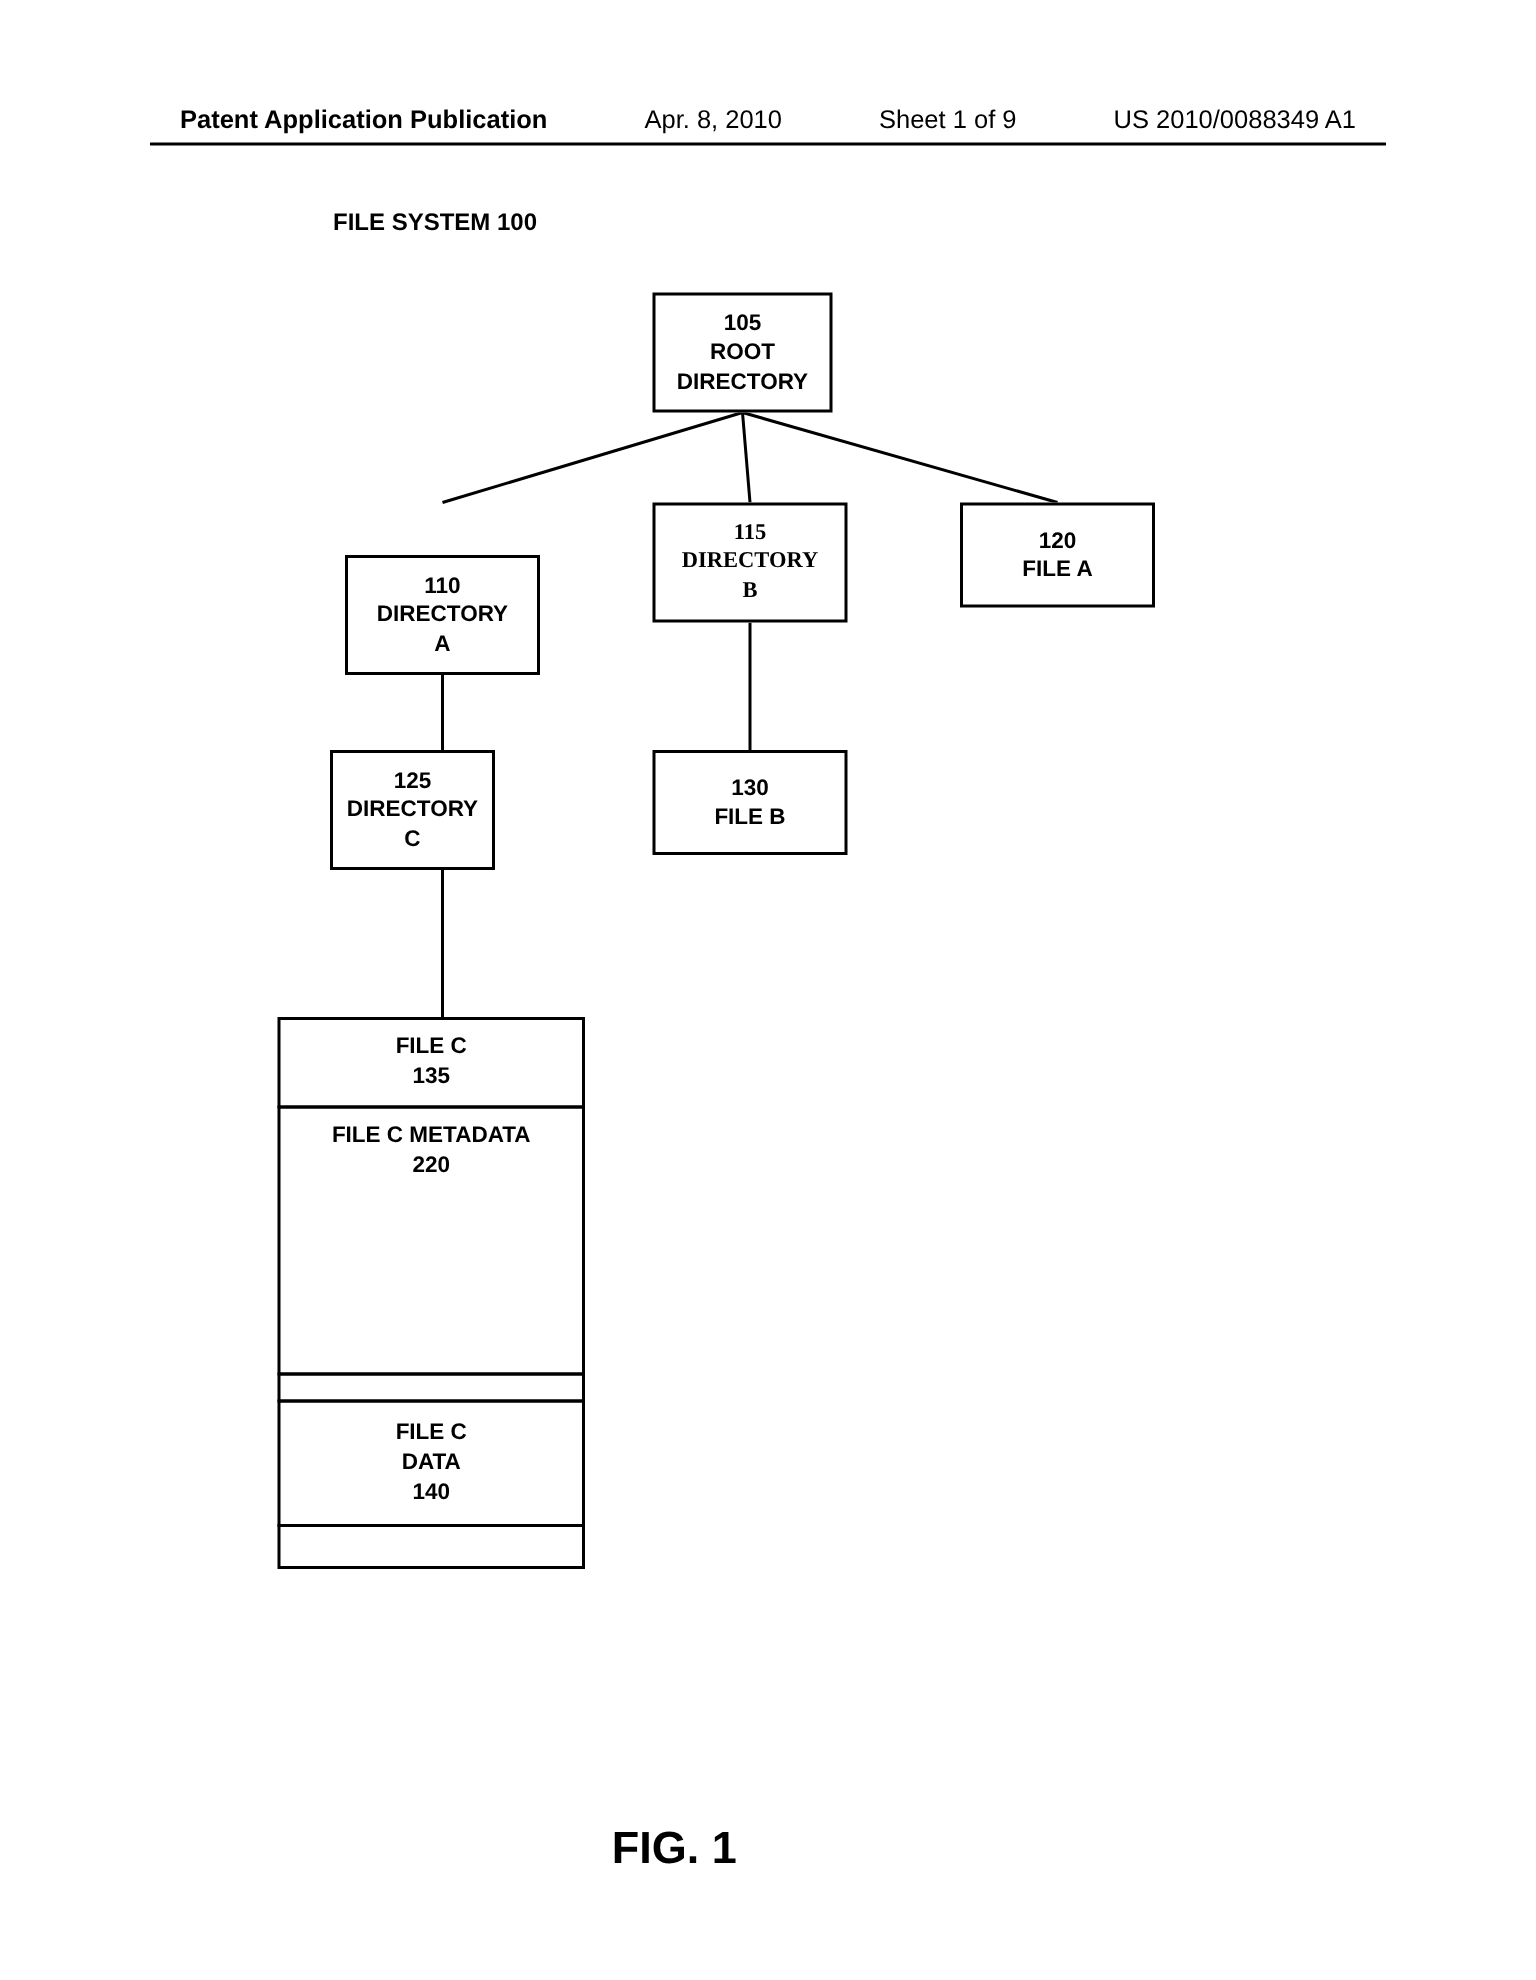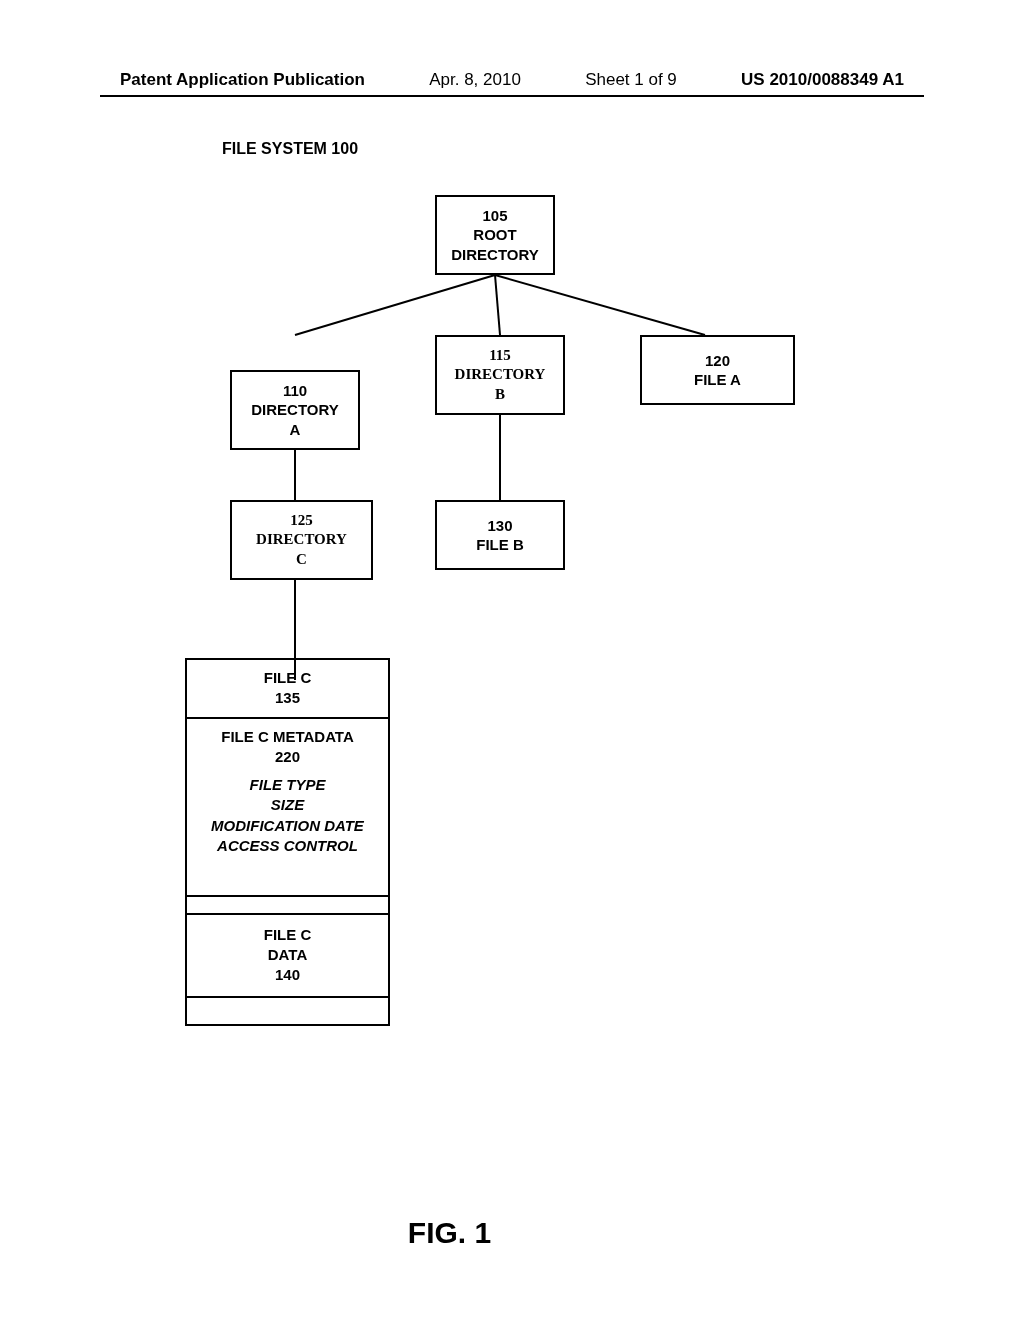--- a/index.html
+++ b/index.html
@@ -16,21 +16,21 @@
     top: 70px;
     left: 0;
     width: 1024px;
     display: flex;
     justify-content: space-between;
     padding: 0 120px;
     font-size: 17px;
     gap: 40px;
   }
   .header .left { font-weight: bold; }
-  .header .right { font-weight: bold; }
+  .header .right { font-weight: normal; }
   .hr {
     position: absolute;
     top: 95px;
     left: 100px;
     width: 824px;
     height: 2px;
     background: #000;
   }
   .fs-title {
     position: absolute;
@@ -52,30 +52,30 @@
     background: #fff;
   }
   .box span { display: block; }
 
   
   #root-box { left: 435px; top: 195px; width: 120px; height: 80px; }
 
   
   #dir-a-box { left: 230px; top: 335px; width: 130px; height: 80px; margin-top: 35px; }
   #dir-b-box { left: 435px; top: 335px; width: 130px; height: 80px; font-family: Liberation Serif, serif; }
-  #file-a-box { left: 640px; top: 335px; width: 155px; height: 70px; }
+  #file-a-box { left: 640px; top: 335px; width: 130px; height: 70px; }
 
   
-  #dir-c-box { left: 230px; top: 500px; width: 143px; height: 80px; font-family: Liberation Serif, serif; }
+  #dir-c-box { left: 220px; top: 500px; width: 110px; height: 80px; }
   #file-b-box { left: 435px; top: 500px; width: 130px; height: 70px; }
 
   
   .filec-container {
     position: absolute;
-    left: 185px; top: 660px;
+    left: 185px; top: 680px;
     width: 205px;
   }
   .filec-section {
     border: 2px solid #000;
     text-align: center;
     font-size: 15px;
     line-height: 1.35;
     padding: 8px 4px;
     margin-top: -2px; 
   }
@@ -168,26 +168,20 @@
 </div>
 
 <div class="filec-container">
   <div class="filec-section filec-title">
     <div>FILE C</div>
     <div>135</div>
   </div>
   <div class="filec-section filec-meta">
     <div class="mtitle">FILE C METADATA</div>
     <div class="mnum">220</div>
-    <div class="mfields">
-      <div>FILE TYPE</div>
-      <div>SIZE</div>
-      <div>MODIFICATION DATE</div>
-      <div>ACCESS CONTROL</div>
-    </div>
   </div>
   <div class="filec-section filec-spacer"></div>
   <div class="filec-section filec-data">
     <div>FILE C</div>
     <div>DATA</div>
     <div>140</div>
   </div>
   <div class="filec-section filec-bottom"></div>
 </div>
 

